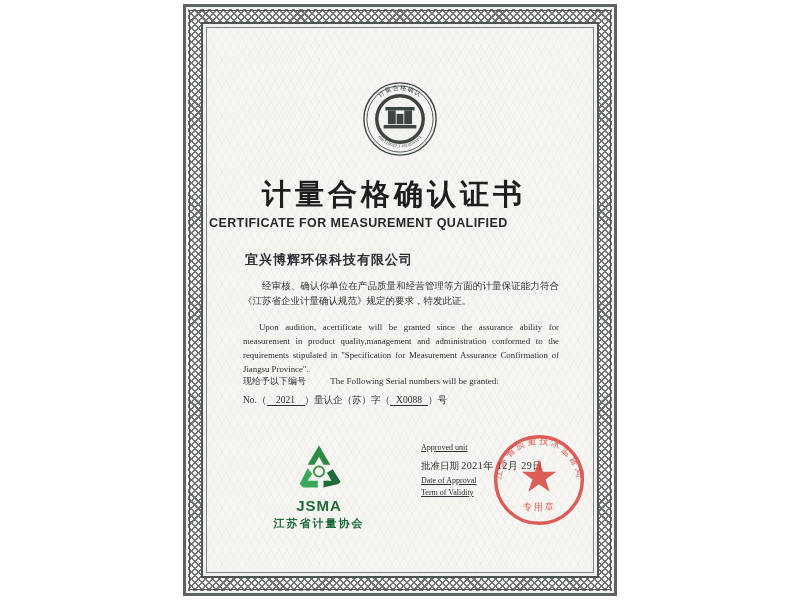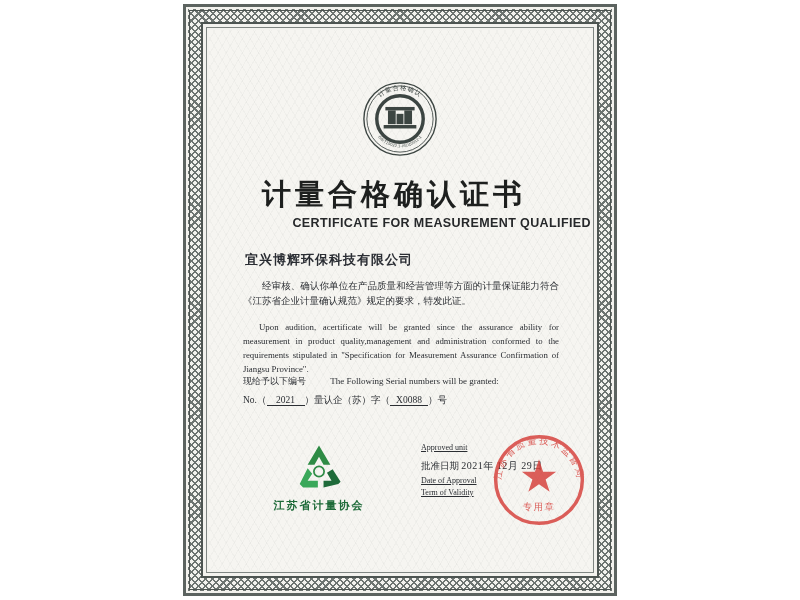--- a/index.html
+++ b/index.html
@@ -116,21 +116,21 @@
     font-family: "Liberation Serif", serif;
     font-size: 29px;
     font-weight: bold;
     letter-spacing: 4px;
     color: #1d1f1e;
   }
   .title-en {
     position: absolute;
     left: 0; right: 0;
     top: 186px;
-    text-align: right;
+    text-align: left;
     font-family: "Liberation Sans", sans-serif;
     font-size: 12.5px;
     font-weight: bold;
     letter-spacing: 0.4px;
     color: #26282a;
   }
 
   
   .company {
     position: absolute;
@@ -301,20 +301,21 @@
         <span>No.（</span><span class="ul">2021</span><span>）量认企（苏）字（</span><span class="ul">X0088</span><span>）号</span>
       </div>
 
       <div class="logo-block">
         <svg class="jsma-mark" viewBox="0 0 100 88" aria-hidden="true">
           <path d="M50 6 L70 40 L58 40 L50 26 L42 40 L30 40 Z" fill="#2e8b45"></path>
           <path d="M16 74 L30 46 L38 56 L30 68 L48 68 L48 80 L22 80 Z" fill="#3aa85a"></path>
           <path d="M84 74 L58 80 L58 68 L72 68 L64 54 L74 48 L88 70 Z" fill="#1f6b3a"></path>
           <circle cx="50" cy="52" r="9" fill="none" stroke="#2e8b45" stroke-width="3"></circle>
         </svg>
+        <div class="jsma-text">JSMA</div>
         <div class="jsma-cn">江苏省计量协会</div>
       </div>
 
       <div class="sign-block">
         <div class="sign-row">
           <span class="en">Approved unit</span>
         </div>
         <div class="sign-row" style="margin-top:7px;">
           <span class="cn">批准日期</span>
           <span class="dateval">2021年 12月 29日</span>

